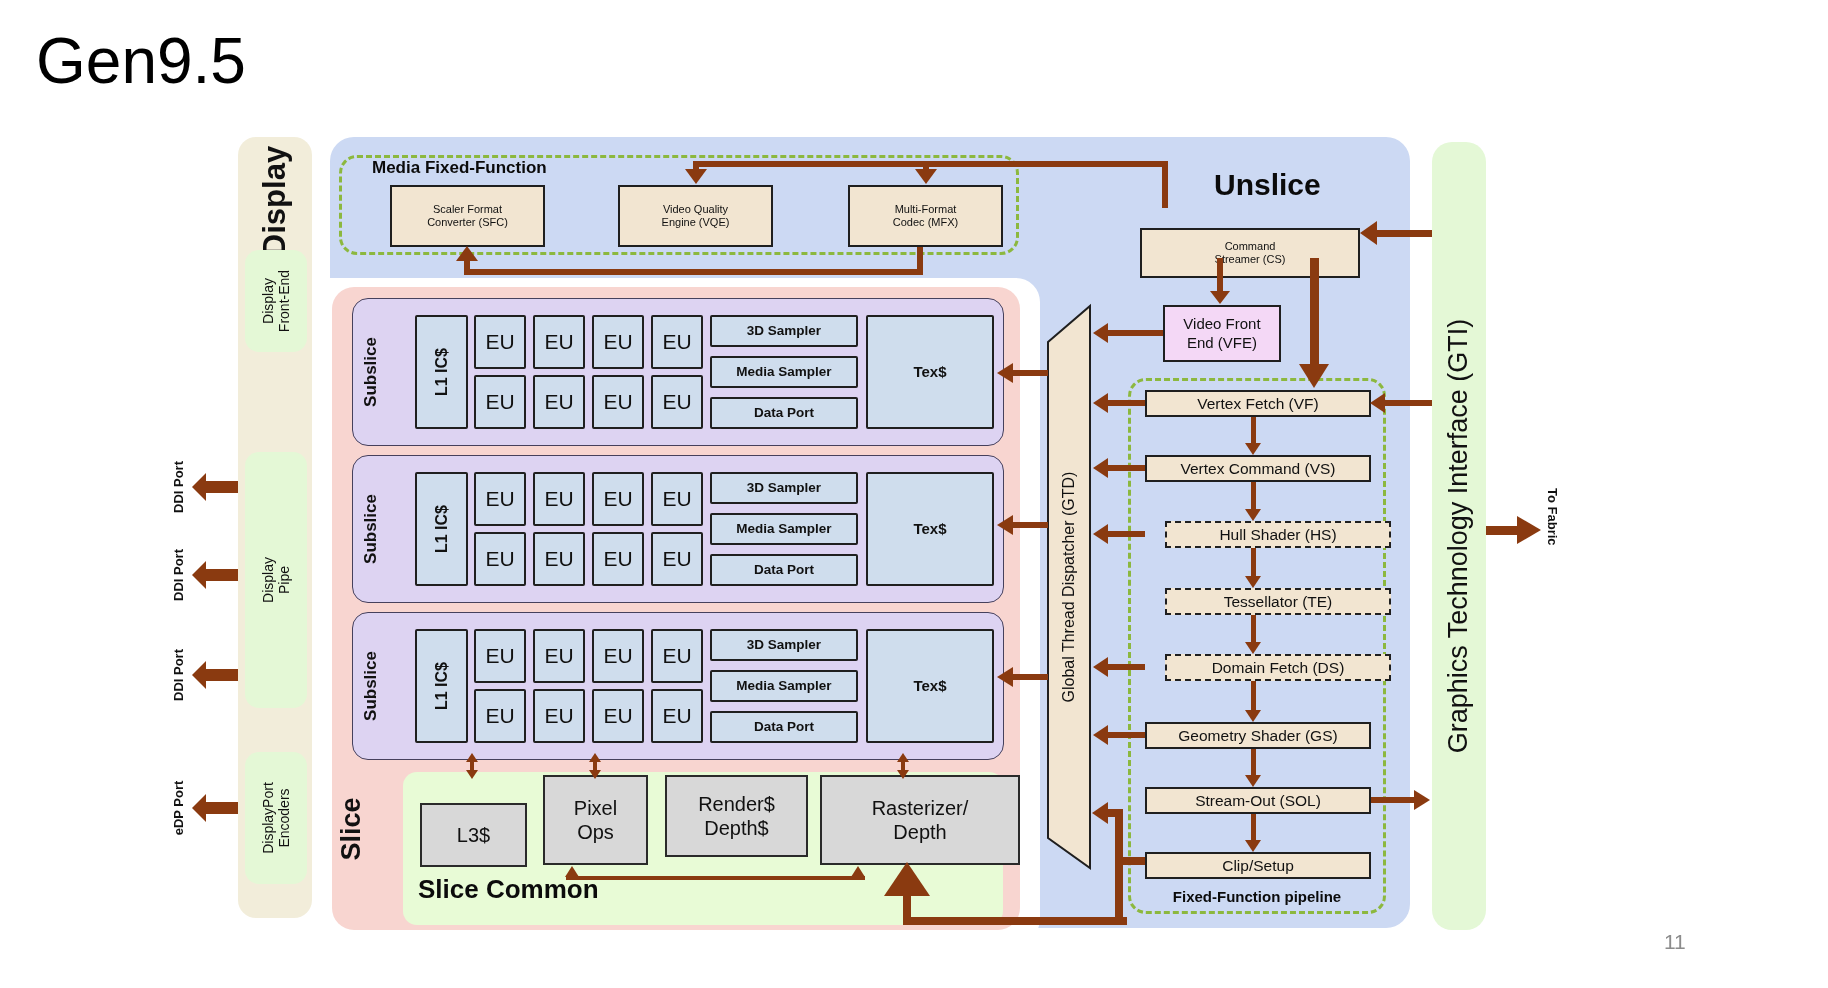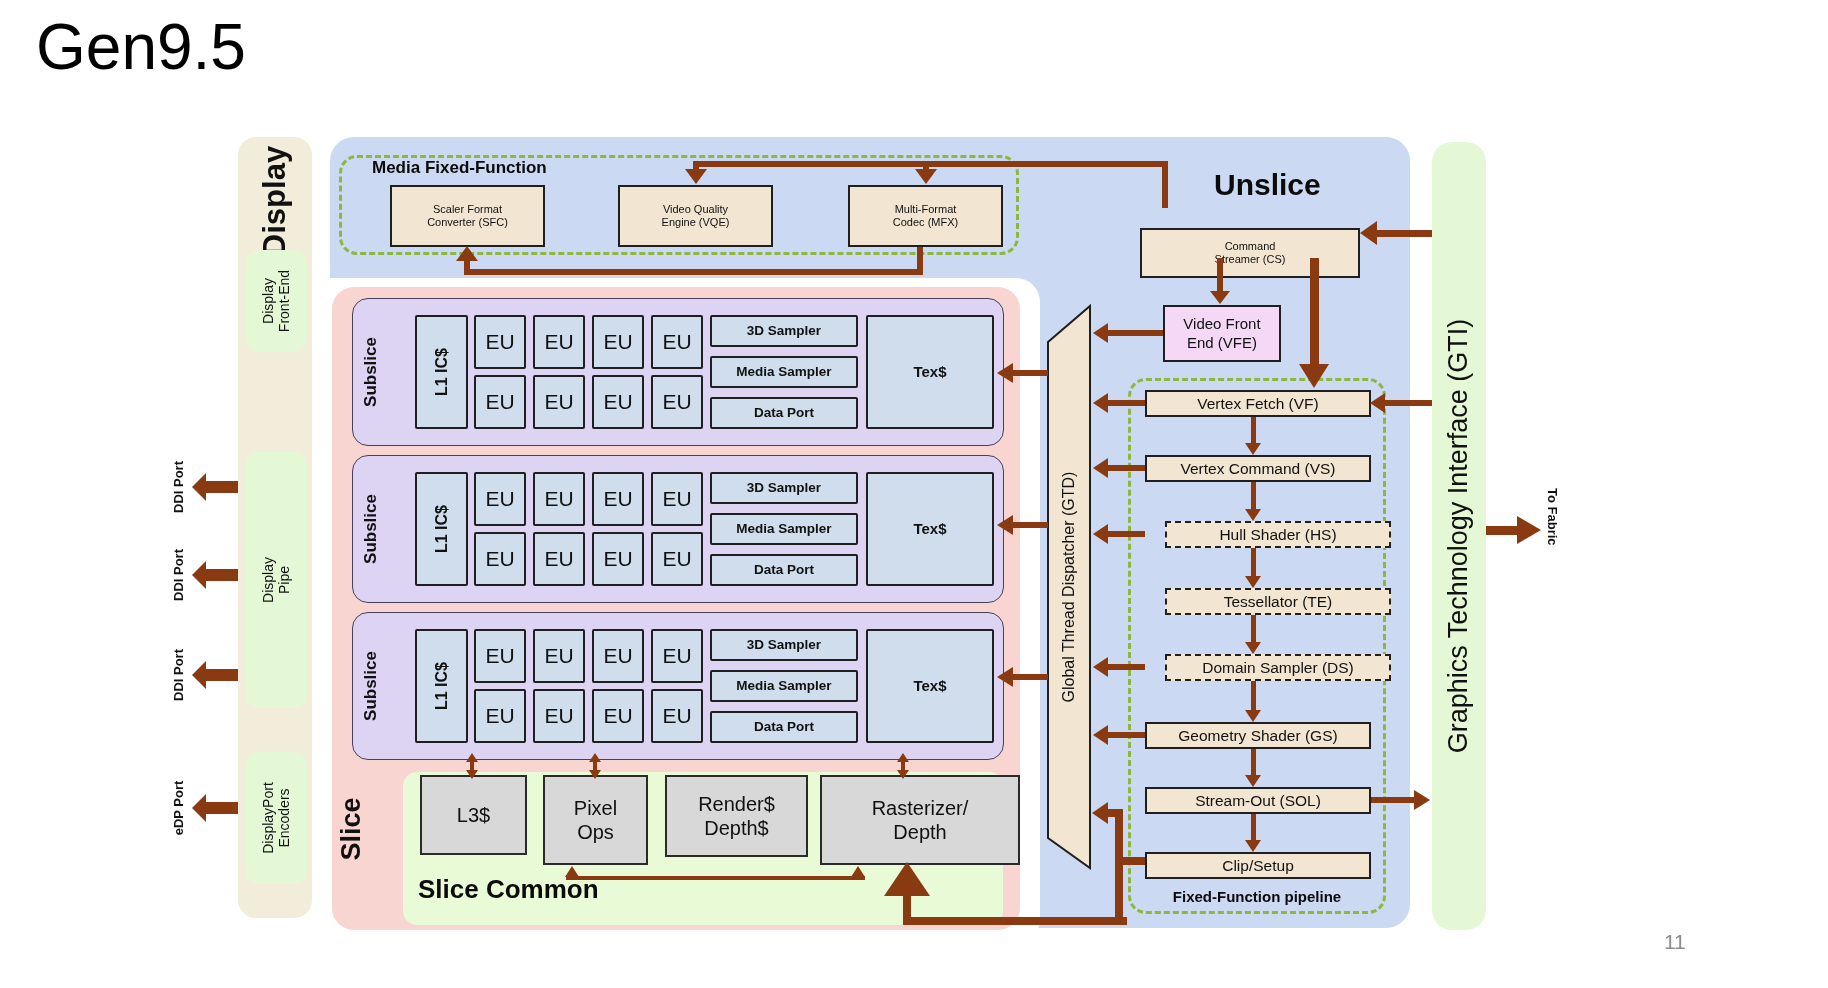--- a/index.html
+++ b/index.html
@@ -30,21 +30,21 @@
 <body>
 
 <div id="canvas">
 
   <div class="panel" style="left:238px;top:137px;width:74px;height:781px;background:#f2edda;border-radius:18px;"></div>
   <div class="panel" style="left:330px;top:137px;width:1080px;height:791px;background:#ccd9f3;border-radius:24px;"></div>
   <div class="panel" style="left:330px;top:278px;width:710px;height:665px;background:#ffffff;border-radius:0 24px 24px 0;"></div>
   <div class="panel" style="left:332px;top:287px;width:688px;height:643px;background:#f8d5d0;border-radius:22px;"></div>
   <div class="panel" style="left:1432px;top:142px;width:54px;height:788px;background:#e4f8d6;border-radius:20px;"></div>
 
-  <div class="title" style="left:36px;top:10px;">Gen9.5</div>
+  <div class="title" style="left:36px;top:24px;">Gen9.5</div>
   <div class="pagenum" style="left:1664px;top:930px;">11</div>
 
   <div class="rotwrap" style="left:243px;top:143px;width:64px;height:115px;">
     <div class="rotl" style="font-size:31px;font-weight:700;">Display</div>
   </div>
   <div class="greenbox" style="left:245px;top:250px;width:62px;height:102px;">
     <div class="rotl" style="font-size:14px;">
         <div>Display</div>
         <div>Front-End</div>
       </div>
@@ -124,21 +124,21 @@
     <div class="rotl" style="font-size:16px;">Global Thread Dispatcher (GTD)</div>
   </div>
 
   <div class="dashedgrp" style="left:1128px;top:378px;width:258px;height:536px;"></div>
   <div class="biglabel" style="left:1128px;top:888px;width:258px;text-align:center;font-size:15px;">Fixed-Function pipeline</div>
   <div id="pipeline-layer" class="abs" style="left:0;top:0;">
       <div class="stage" style="left: 1145px; top: 390px; width: 226px; height: 27px;">Vertex Fetch (VF)</div>
       <div class="stage" style="left: 1145px; top: 455px; width: 226px; height: 27px;">Vertex Command (VS)</div>
       <div class="stage dashed" style="left: 1145px; top: 521px; width: 226px; height: 27px;">Hull Shader (HS)</div>
       <div class="stage dashed" style="left: 1145px; top: 588px; width: 226px; height: 27px;">Tessellator (TE)</div>
-      <div class="stage dashed" style="left: 1145px; top: 654px; width: 226px; height: 27px;">Domain Sampler (DS)</div>
+      <div class="stage dashed" style="left: 1145px; top: 654px; width: 226px; height: 27px;">Domain Fetch (DS)</div>
       <div class="stage" style="left: 1145px; top: 722px; width: 226px; height: 27px;">Geometry Shader (GS)</div>
       <div class="stage" style="left: 1145px; top: 787px; width: 226px; height: 27px;">Stream-Out (SOL)</div>
       <div class="stage" style="left: 1145px; top: 852px; width: 226px; height: 27px;">Clip/Setup</div>
     </div>
 
   <div class="rotwrap" style="left:334px;top:768px;width:36px;height:122px;">
     <div class="rotl" style="font-size:27px;font-weight:700;">Slice</div>
   </div>
   <div id="subslice-layer" class="abs" style="left:0;top:0;">
       <div class="abs" style="left: 0px; top: 0px;">
@@ -201,21 +201,21 @@
         <div class="box bluebox" style="left: 651px; top: 689px; width: 52px; height: 54px; font-size: 21px; font-weight: 500;">EU</div>
         <div class="box bluebox" style="left: 710px; top: 629px; width: 148px; height: 32px; font-size: 13.5px; font-weight: 700;">3D Sampler</div>
         <div class="box bluebox" style="left: 710px; top: 670px; width: 148px; height: 32px; font-size: 13.5px; font-weight: 700;">Media Sampler</div>
         <div class="box bluebox" style="left: 710px; top: 711px; width: 148px; height: 32px; font-size: 13.5px; font-weight: 700;">Data Port</div>
         <div class="box bluebox" style="left: 866px; top: 629px; width: 128px; height: 114px; font-size: 15px; font-weight: 700;">Tex$</div>
       </div>
     </div>
 
   <div class="panel" style="left:403px;top:772px;width:600px;height:153px;background:#e8fbd6;border-radius:14px;"></div>
   <div class="biglabel" style="left:418px;top:874px;font-size:26px;">Slice Common</div>
-  <div class="box graybox" style="left:420px;top:775px;width:107px;height:80px;">
+  <div class="box graybox" style="left:420px;top:803px;width:107px;height:64px;">
       <div>L3$</div>
     </div>
   <div class="box graybox" style="left:543px;top:775px;width:105px;height:90px;">
       <div>Pixel</div>
       <div>Ops</div>
     </div>
   <div class="box graybox" style="left:665px;top:775px;width:143px;height:82px;">
       <div>Render$</div>
       <div>Depth$</div>
     </div>

